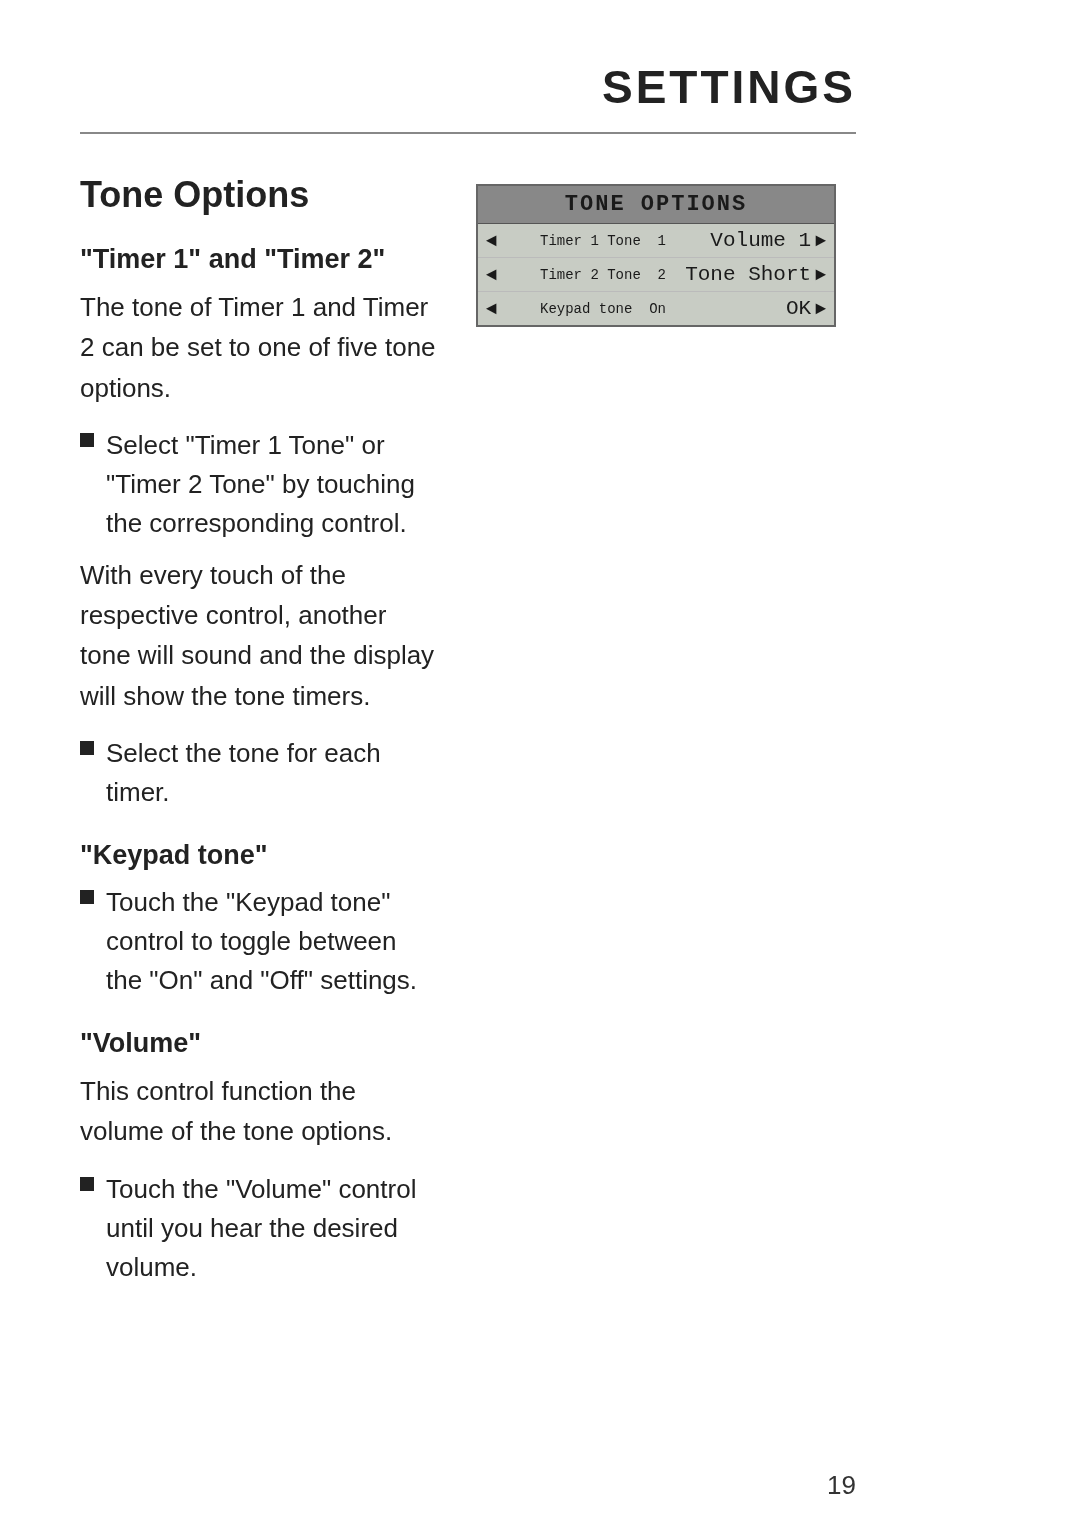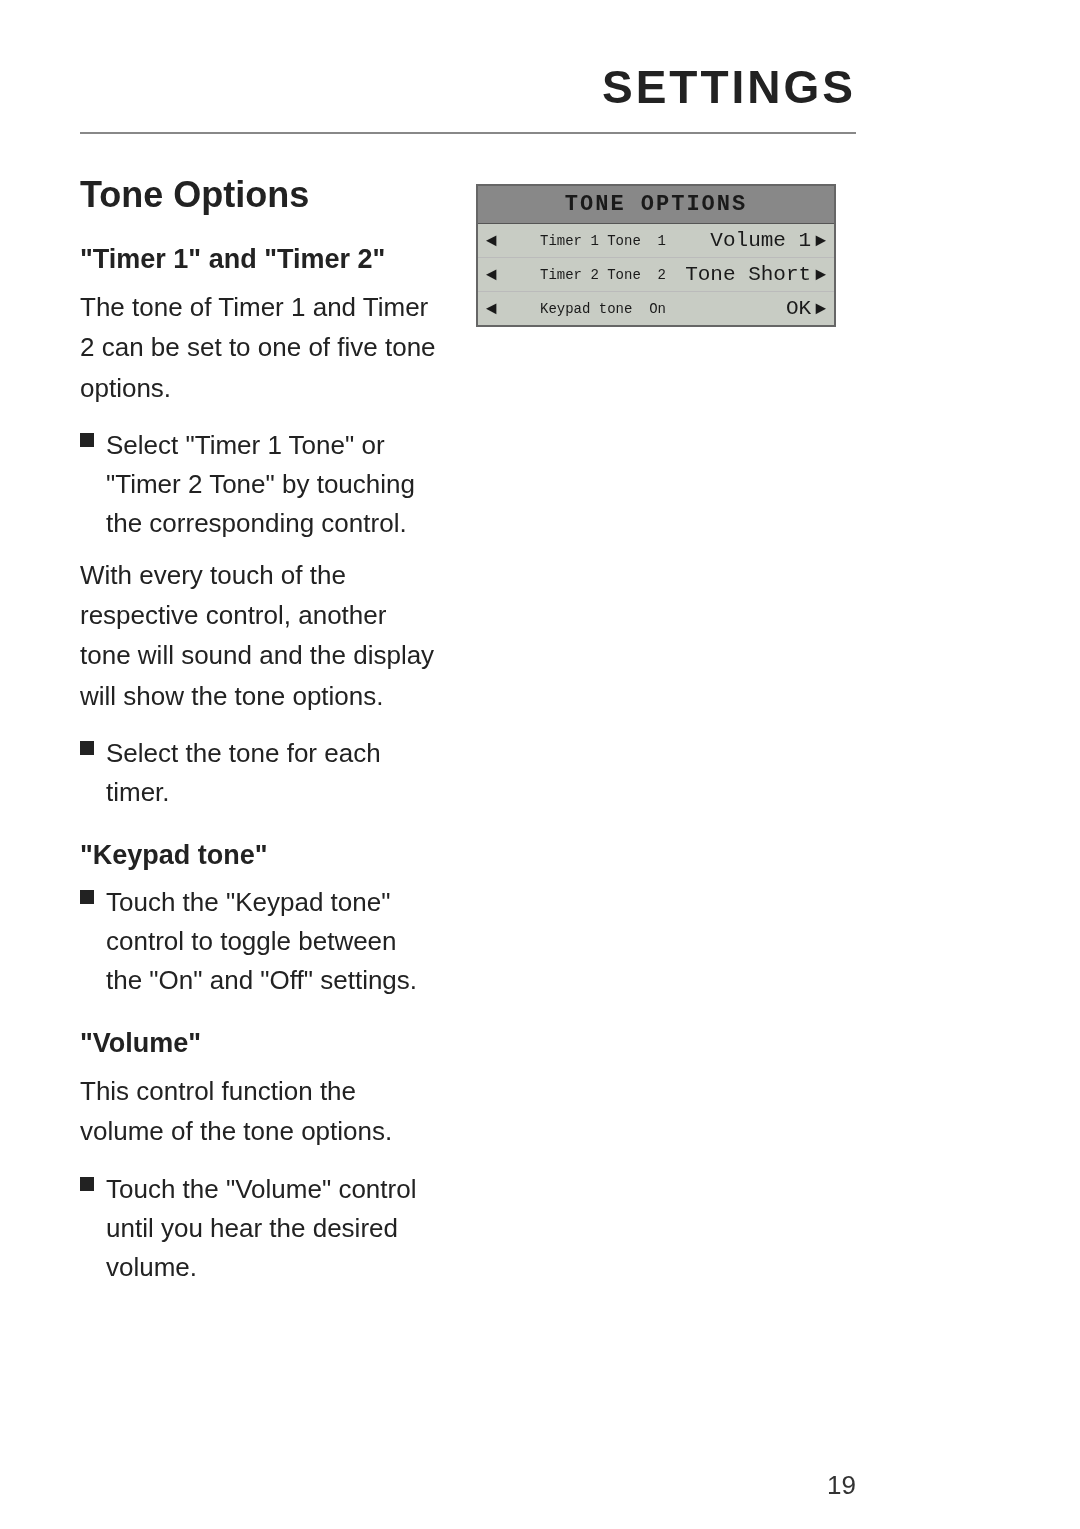--- a/index.html
+++ b/index.html
@@ -187,21 +187,21 @@
       <h2 class="section-title">Tone Options</h2>
 
 
       <h3 class="subsection-title">"Timer 1" and "Timer 2"</h3>
       <p class="body-text">The tone of Timer 1 and Timer 2 can be set to one of five tone options.</p>
       <div class="bullet-item">
         <div class="bullet-square"></div>
         <span class="bullet-text">Select "Timer 1 Tone" or "Timer 2 Tone" by touching the corresponding control.</span>
       </div>
 
-      <p class="body-text">With every touch of the respective control, another tone will sound and the display will show the tone options.</p>
+      <p class="body-text">With every touch of the respective control, another tone will sound and the display will show the tone timers.</p>
       <div class="bullet-item">
         <div class="bullet-square"></div>
         <span class="bullet-text">Select the tone for each timer.</span>
       </div>
 
       <h3 class="subsection-title">"Keypad tone"</h3>
       <div class="bullet-item">
         <div class="bullet-square"></div>
         <span class="bullet-text">Touch the "Keypad tone" control to toggle between the "On" and "Off" settings.</span>
       </div>

